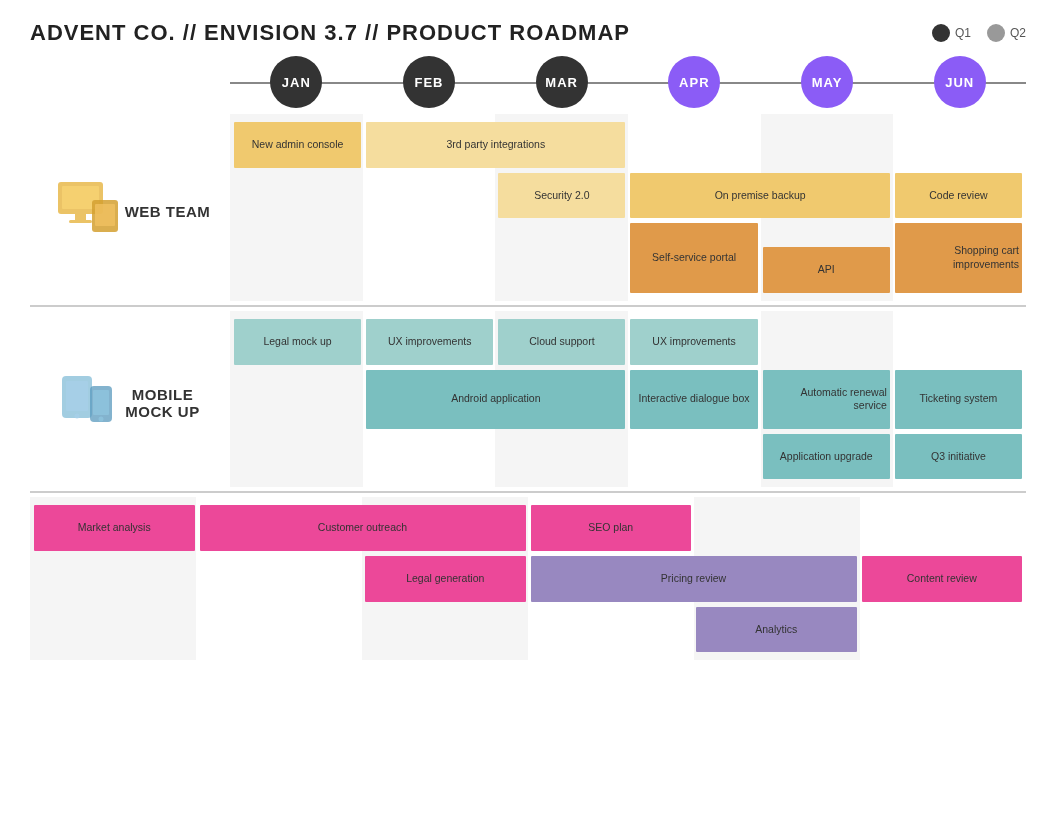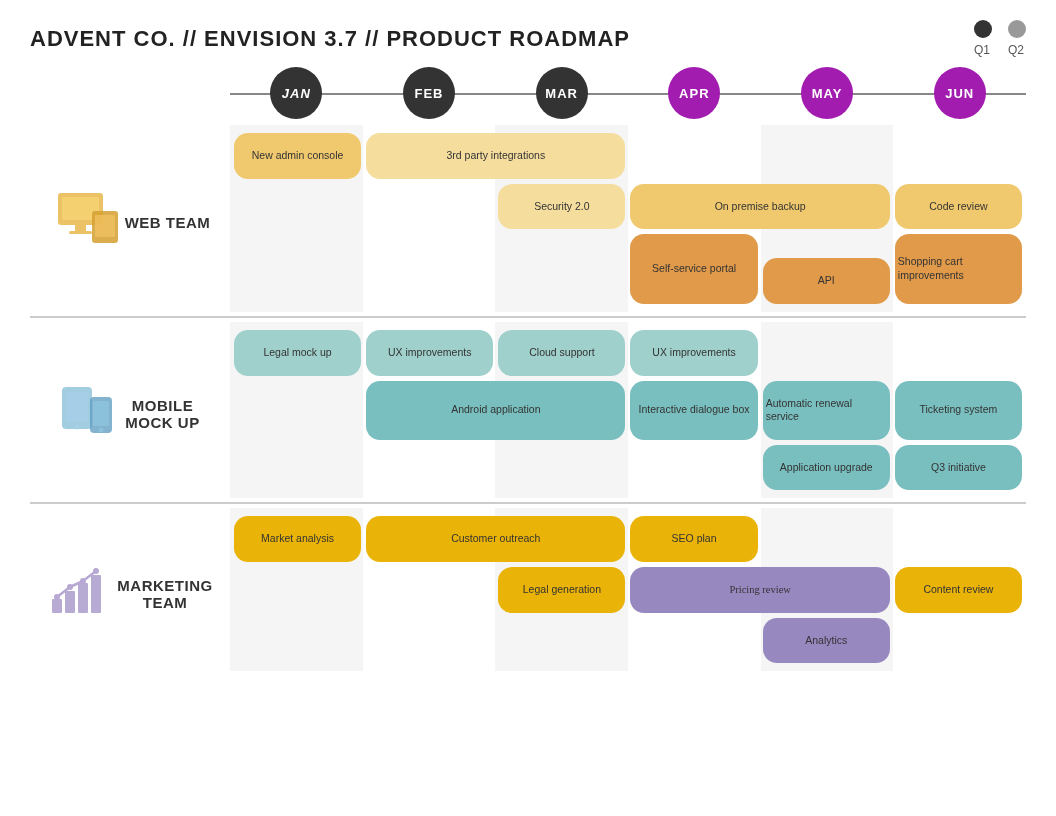--- a/index.html
+++ b/index.html
@@ -31,43 +31,42 @@
     }
     .legend {
       display: flex;
       align-items: center;
       gap: 16px;
       font-size: 12px;
       color: #555;
     }
     .legend-item {
       display: flex;
-      align-items: flex-start;
+      align-items: center;
       gap: 5px;
-      flex-direction: column;
     }
     .legend-dot {
       width: 18px;
       height: 18px;
       border-radius: 50%;
     }
     .month-badge {
       width: 52px;
       height: 52px;
       border-radius: 50%;
       display: flex;
       align-items: center;
       justify-content: center;
       font-weight: 700;
       font-size: 13px;
       color: #fff;
       letter-spacing: 1px;
     }
     .badge-q1 { background: #333; }
-    .badge-q2 { background: #a21caf; }
+    .badge-q2 { background: #8b5cf6; }
 
     
     .row-divider {
       height: 2px;
       background: #ccc;
       margin-left: 0;
       margin-top: 4px;
       margin-bottom: 4px;
     }
     .team-label {
@@ -87,36 +86,36 @@
       margin-top: 8px;
       letter-spacing: 0.5px;
     }
 
     
     .color-yellow { background: #f0c96e; }
     .color-yellow-light { background: #f5dd9e; }
     .color-orange { background: #e09a4a; }
     .color-teal { background: #7abfbf; }
     .color-teal-light { background: #9fd0cc; }
-    .color-purple-light { background: #eab308; }
+    .color-purple-light { background: #ec4899; }
     .color-purple-med { background: #9888c0; }
 
     
     .grid-6col {
       display: grid;
       grid-template-columns: repeat(6, 1fr);
       gap: 5px 5px;
       padding: 8px 4px;
     }
     .task {
-      border-radius: 14px;
+      border-radius: 1px;
       display: flex;
       align-items: center;
       justify-content: center;
-      text-align: left;
+      text-align: right;
       font-size: 10.5px;
       font-weight: 500;
       color: #333;
       line-height: 1.3;
       padding: 16px 3px;
       min-height: 40px;
     }
 
     .team-section {
       display: flex;
@@ -145,21 +144,21 @@
       </div>
       <div class="legend-item">
         <div class="legend-dot" style="background:#999;"></div>
         <span>Q2</span>
       </div>
     </div>
   </div>
 
   <div style="display:flex; margin-left:200px; position:relative; margin-bottom:4px;">
     <div style="position:absolute; top:50%; left:0; right:0; height:2px; background:#888; z-index:0;"></div>
-    <div style="flex:1; display:flex; justify-content:center; z-index:1;font-style:italic;">
+    <div style="flex:1; display:flex; justify-content:center; z-index:1;">
       <div class="month-badge badge-q1">JAN</div>
     </div>
     <div style="flex:1; display:flex; justify-content:center; z-index:1;">
       <div class="month-badge badge-q1">FEB</div>
     </div>
     <div style="flex:1; display:flex; justify-content:center; z-index:1;">
       <div class="month-badge badge-q1">MAR</div>
     </div>
     <div style="flex:1; display:flex; justify-content:center; z-index:1;">
       <div class="month-badge badge-q2">APR</div>
@@ -260,57 +259,39 @@
         <div style="grid-column:1/span 4; grid-row:3;"></div>
         <div class="task color-teal" style="grid-column:5; grid-row:3;">Application upgrade</div>
         <div class="task color-teal" style="grid-column:6; grid-row:3;">Q3 initiative</div>
       </div>
     </div>
   </div>
 
   <div class="row-divider"></div>
 
   <div class="team-section" style="margin-top:4px;">
-    <div class="team-label">
-
-      <svg width="70" height="58" viewBox="0 0 70 58">
-
-        <rect x="5" y="38" width="10" height="14" rx="1" fill="#9888c0" opacity="0.7"></rect>
-        <rect x="18" y="30" width="10" height="22" rx="1" fill="#9888c0" opacity="0.7"></rect>
-        <rect x="31" y="22" width="10" height="30" rx="1" fill="#9888c0" opacity="0.7"></rect>
-        <rect x="44" y="14" width="10" height="38" rx="1" fill="#9888c0" opacity="0.7"></rect>
-
-        <polyline points="10,36 23,26 36,20 49,10" fill="none" stroke="#b8a8d4" stroke-width="2.5" stroke-linecap="round" stroke-linejoin="round"></polyline>
-
-        <circle cx="10" cy="36" r="3" fill="#b8a8d4"></circle>
-        <circle cx="23" cy="26" r="3" fill="#b8a8d4"></circle>
-        <circle cx="36" cy="20" r="3" fill="#b8a8d4"></circle>
-        <circle cx="49" cy="10" r="3" fill="#b8a8d4"></circle>
-      </svg>
-      <div class="team-name">MARKETING<br>TEAM</div>
-    </div>
     <div class="grid-wrapper">
       <div style="position:absolute;top:0;bottom:0;left:0;right:0;display:flex;pointer-events:none;z-index:0;">
         <div style="flex:1;background:rgba(180,180,180,0.13);"></div>
         <div style="flex:1;"></div>
         <div style="flex:1;background:rgba(180,180,180,0.13);"></div>
         <div style="flex:1;"></div>
         <div style="flex:1;background:rgba(180,180,180,0.13);"></div>
         <div style="flex:1;"></div>
       </div>
       <div class="grid-6col" style="position:relative;z-index:1;">
 
         <div class="task color-purple-light" style="grid-column:1; grid-row:1;">Market analysis</div>
         <div class="task color-purple-light" style="grid-column:2/span 2; grid-row:1;">Customer outreach</div>
         <div class="task color-purple-light" style="grid-column:4; grid-row:1;">SEO plan</div>
         <div style="grid-column:5/span 2; grid-row:1;"></div>
 
         <div style="grid-column:1/span 2; grid-row:2;"></div>
         <div class="task color-purple-light" style="grid-column:3; grid-row:2;">Legal generation</div>
-        <div class="task color-purple-med" style="grid-column:4/span 2; grid-row:2;font-family:Liberation Serif, serif;">Pricing review</div>
+        <div class="task color-purple-med" style="grid-column:4/span 2; grid-row:2;">Pricing review</div>
         <div class="task color-purple-light" style="grid-column:6; grid-row:2;">Content review</div>
 
         <div style="grid-column:1/span 4; grid-row:3;"></div>
         <div class="task color-purple-med" style="grid-column:5; grid-row:3;">Analytics</div>
       </div>
     </div>
   </div>
 
 </div>
 

